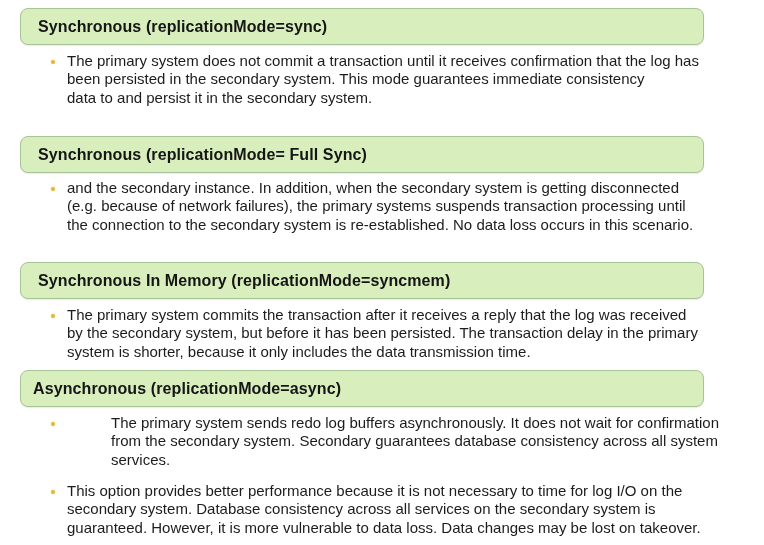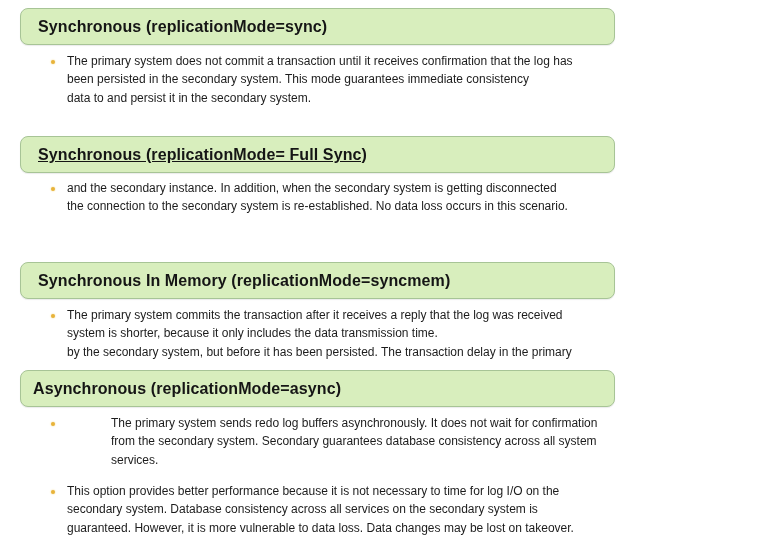--- a/index.html
+++ b/index.html
@@ -11,42 +11,42 @@
       width: 764px;
       height: 545px;
       position: relative;
       overflow: hidden;
       font-family: "Liberation Sans", sans-serif;
       color: #1a1a1a;
     }
     .section-header {
       position: absolute;
       left: 20px;
-      width: 595px;
+      width: 684px;
       height: 37px;
       box-sizing: border-box;
       background: #d8eebd;
       border: 1.5px solid #a7c496;
       border-radius: 8px;
       box-shadow: 0 1px 1px rgba(0,0,0,0.08);
     }
     .section-header .title {
       position: absolute;
       top: 9px;
       font-weight: bold;
       font-size: 16px;
       letter-spacing: 0.1px;
       color: #151515;
       white-space: nowrap;
     }
     .bullet {
       position: absolute;
       left: 67px;
       width: 695px;
-      font-size: 12px;
+      font-size: 15px;
       line-height: 18.3px;
       color: #1c1c1c;
     }
     .bullet-dot {
       position: absolute;
       left: 51px;
       width: 4px;
       height: 4px;
       border-radius: 50%;
       background: #e8b33a;
@@ -61,36 +61,37 @@
   <span class="title" style="left:17px;">Synchronous (replicationMode=sync)</span>
 </div>
 <span class="bullet-dot" style="top:60px;"></span>
 <div class="bullet" style="top:52px;">
   <span class="line">The primary system does not commit a transaction until it receives confirmation that the log has</span>
   <span class="line">been persisted in the secondary system. This mode guarantees immediate consistency</span>
   <span class="line">data to and persist it in the secondary system.</span>
 </div>
 
 <div class="section-header" style="top:136px;">
-  <span class="title" style="left:17px;text-decoration:underline;">Synchronous (replicationMode= Full Sync)</span>
+  <span class="title" style="left:17px;">Synchronous (replicationMode= Full Sync)</span>
 </div>
 <span class="bullet-dot" style="top:187px;"></span>
 <div class="bullet" style="top:179px;">
   <span class="line">and the secondary instance. In addition, when the secondary system is getting disconnected</span>
+  <span class="line">(e.g. because of network failures), the primary systems suspends transaction processing until</span>
   <span class="line">the connection to the secondary system is re-established. No data loss occurs in this scenario.</span>
 </div>
 
 <div class="section-header" style="top:262px;">
   <span class="title" style="left:17px;">Synchronous In Memory (replicationMode=syncmem)</span>
 </div>
 <span class="bullet-dot" style="top:314px;"></span>
 <div class="bullet" style="top:306px;">
   <span class="line">The primary system commits the transaction after it receives a reply that the log was received</span>
+  <span class="line">by the secondary system, but before it has been persisted. The transaction delay in the primary</span>
   <span class="line">system is shorter, because it only includes the data transmission time.</span>
-  <span class="line">by the secondary system, but before it has been persisted. The transaction delay in the primary</span>
 </div>
 
 <div class="section-header" style="top:370px;">
   <span class="title" style="left:12px;">Asynchronous (replicationMode=async)</span>
 </div>
 <span class="bullet-dot" style="top:422px;"></span>
 <div class="bullet" style="top:414px;margin-left:44px;">
   <span class="line">The primary system sends redo log buffers asynchronously. It does not wait for confirmation</span>
   <span class="line">from the secondary system. Secondary guarantees database consistency across all system</span>
   <span class="line">services.</span>

